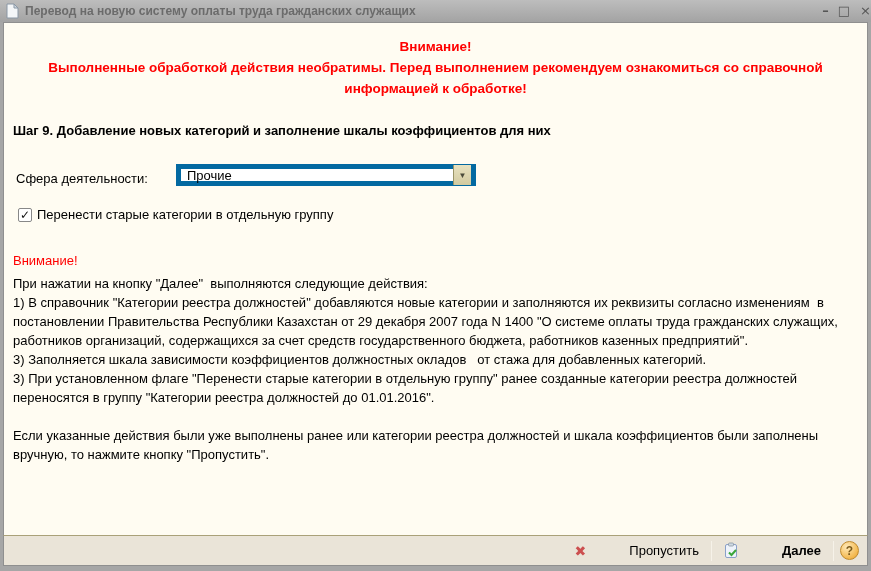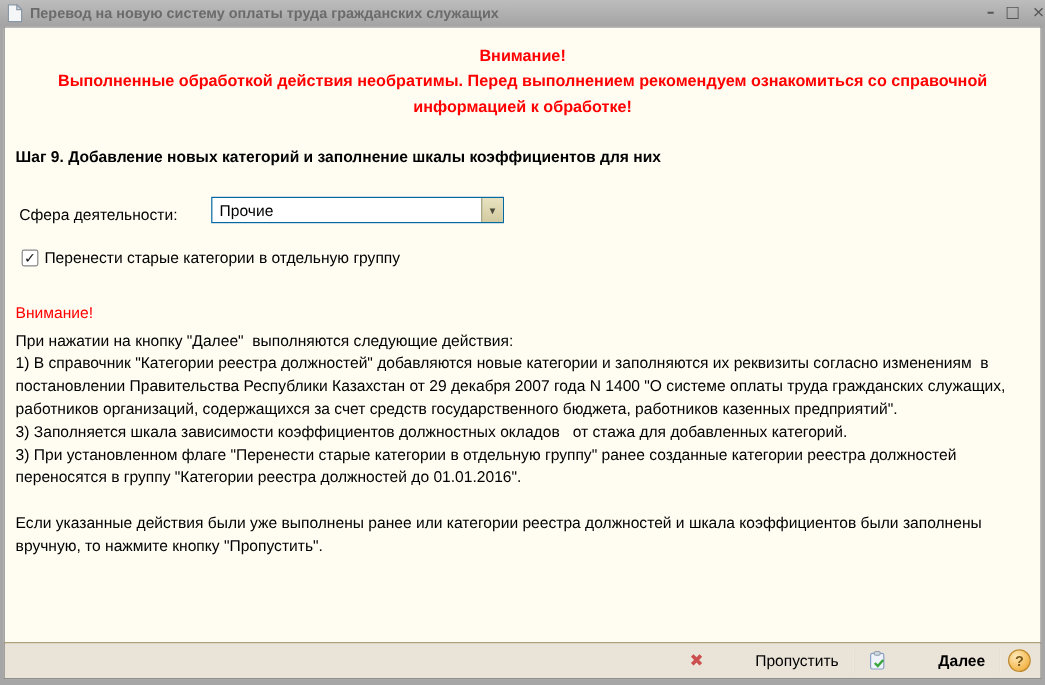--- a/index.html
+++ b/index.html
@@ -23,22 +23,22 @@
   .content{position:absolute; top:22px; left:3px; right:3px; bottom:36px;
     background:#fffcf2; border:1px solid #8f8f8f; border-bottom:none; overflow:hidden;}
 
   .warn-head{color:#ff0000; font-weight:bold; font-size:13.5px; line-height:21px;
     text-align:center; margin:13px 24px 0 24px;}
 
   .step-title{font-weight:bold; font-size:13px; margin:24px 10px 0 9px;}
 
   .field-row{display:flex; align-items:flex-end; margin:26px 0 0 12px;}
   .field-label{width:160px; flex:0 0 auto;}
-  .combobox{position:relative; width:244px; height:22px; background:#ffffff;
-    border:1px solid #0369a1; display:flex; align-items:center;}
+  .combobox{position:relative; width:300px; height:22px; background:#ffffff;
+    border:5px solid #0369a1; display:flex; align-items:center;}
   .combobox .combo-value{padding:0 6px; flex:1 1 auto; white-space:nowrap; overflow:hidden;}
   .combo-btn{width:18px; height:20px; flex:0 0 auto; background:linear-gradient(#e8e2c0,#d2caa0);
     border-left:1px solid #9a9467; display:flex; align-items:center; justify-content:center;
     color:#4a4a3a; font-size:8px; cursor:default;}
 
   .check-row{display:flex; align-items:center; margin:21px 0 0 14px;}
   .checkbox{width:14px; height:14px; background:#fff; border:1px solid #888;
     border-radius:2px; display:flex; align-items:center; justify-content:center;
     font-size:12px; line-height:12px; color:#111; margin-right:5px; flex:0 0 auto;
     font-family:"DejaVu Sans", sans-serif;}

